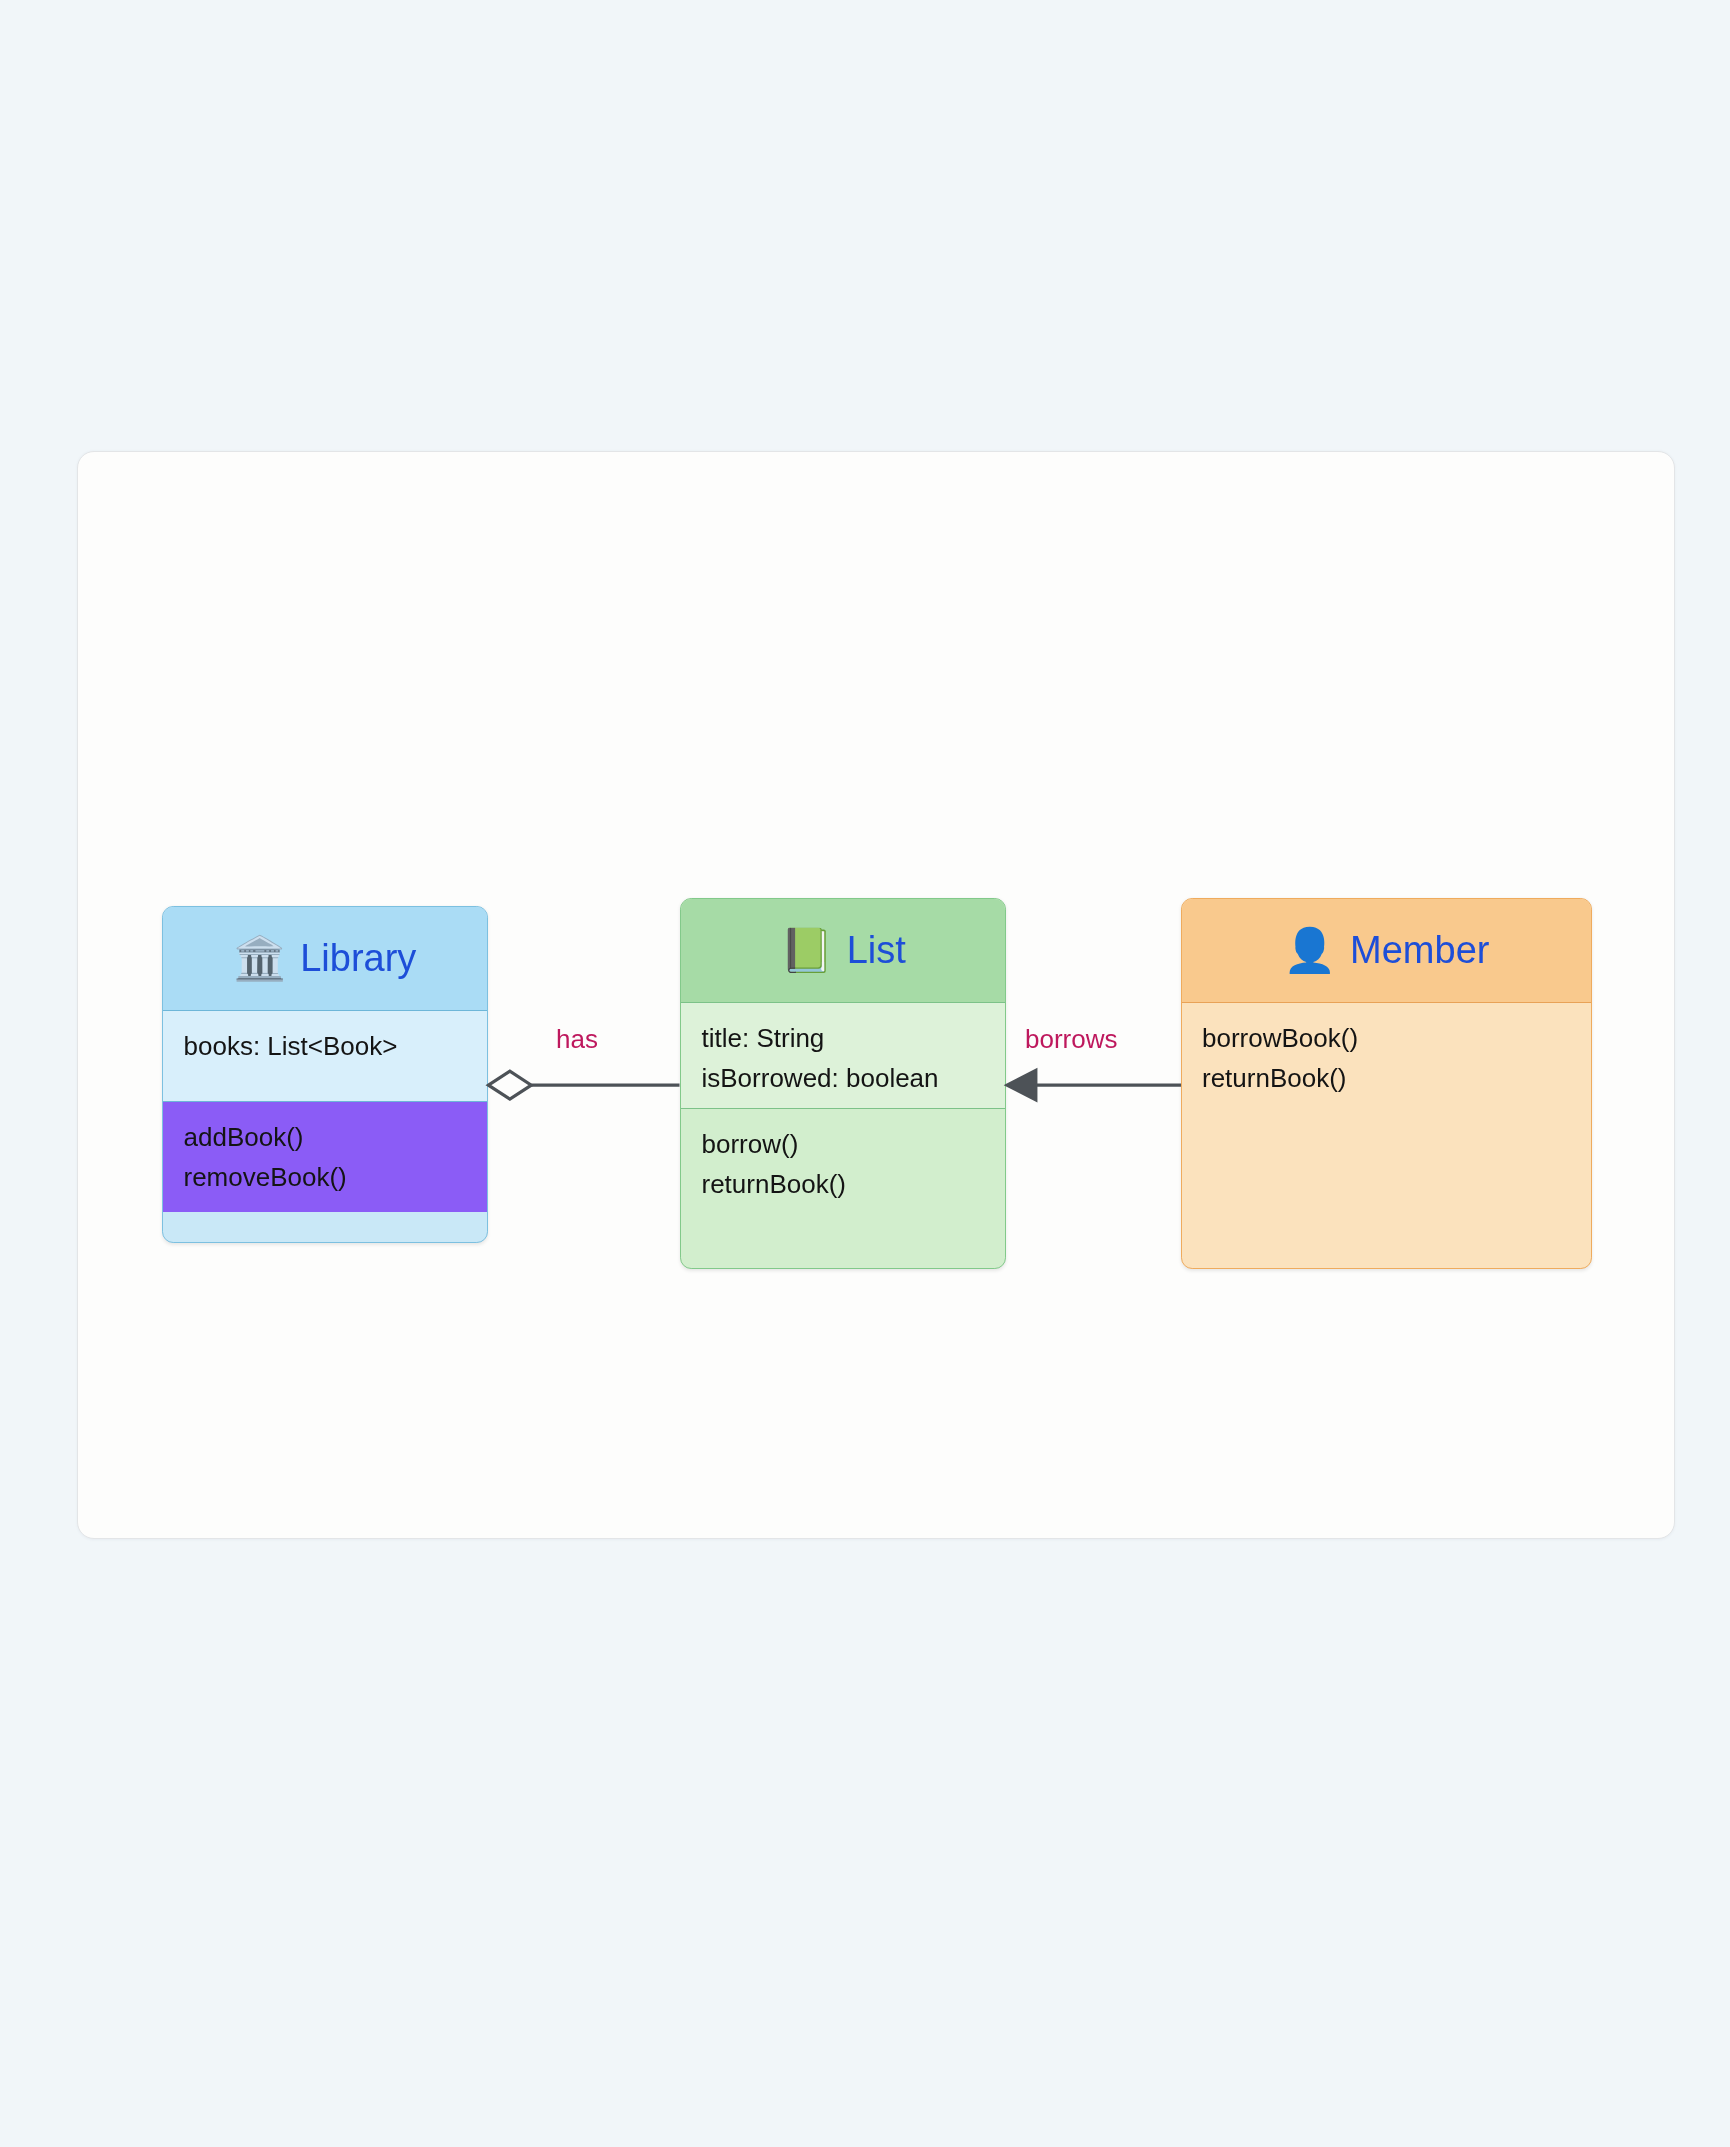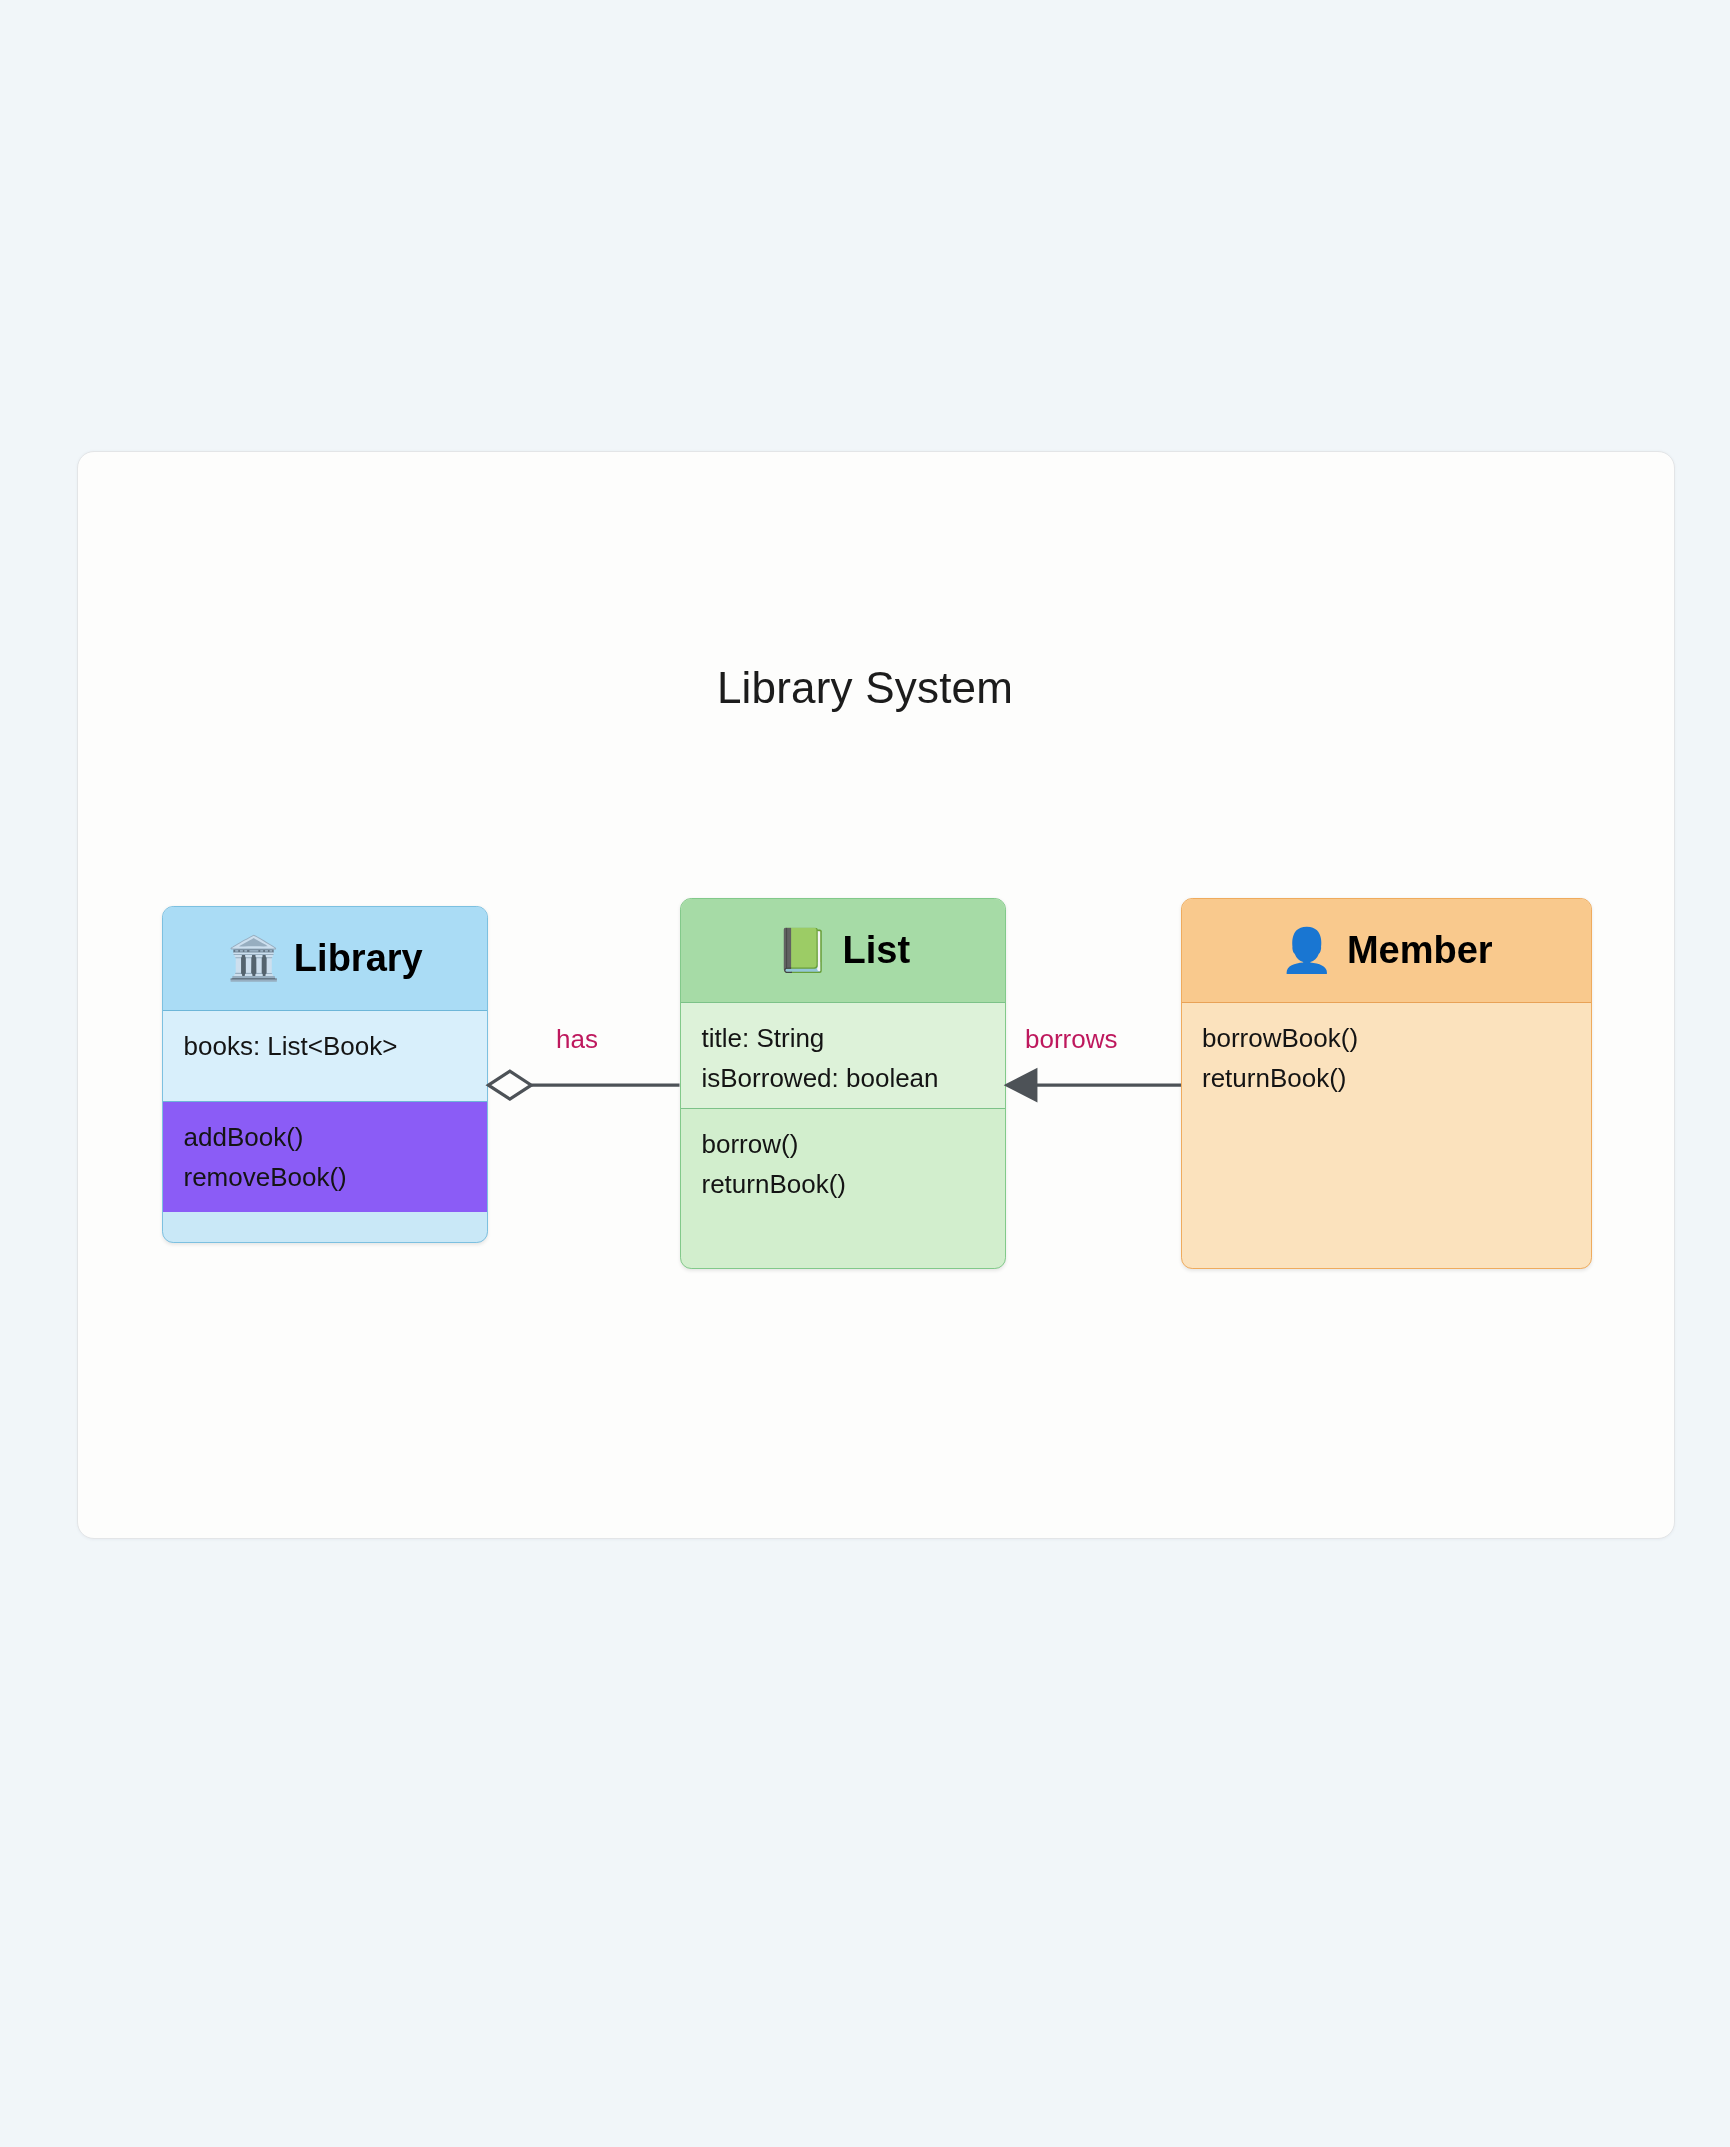--- a/index.html
+++ b/index.html
@@ -61,22 +61,22 @@
     justify-content: center;
     gap: 13px;
     box-sizing: border-box;
   }
   .class-emoji {
     font-size: 43px;
     line-height: 1;
   }
   .class-name {
     font-size: 38px;
-    color: #000000;
-    font-weight: 700;
+    color: #1d4ed8;
+    font-weight: 400;
     white-space: nowrap;
   }
   .compartment {
     box-sizing: border-box;
     padding: 15px 20.5px 15px 20.5px;
   }
   .compartment .row {
     font-size: 26px;
     line-height: 40px;
     color: #141414;
@@ -172,21 +172,20 @@
   #label-has  { left: 556px; top: 1024px; }
   #label-borrows { left: 1025px; top: 1024px; }
 </style>
 </head>
 <body>
 
 <div id="canvas">
 
   <div class="diagram-card"></div>
 
-  <div class="diagram-title">Library System</div>
 
   <div class="class-box" id="box-library">
     <div class="class-header">
       <span class="class-emoji">🏛️</span>
       <span class="class-name">Library</span>
     </div>
     <div class="compartment attrs">
       <div class="row">books: List&lt;Book&gt;</div>
     </div>
     <div class="compartment methods">

